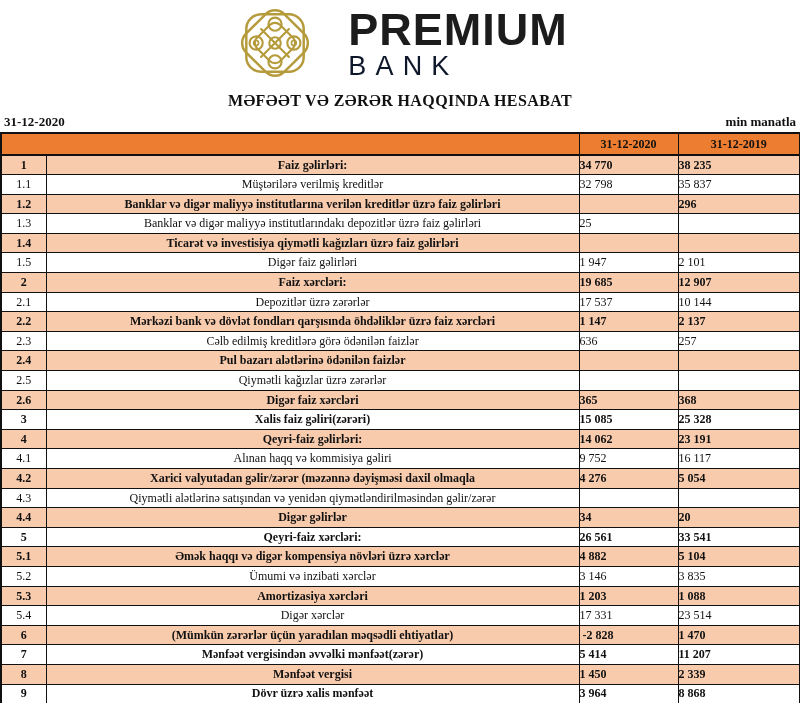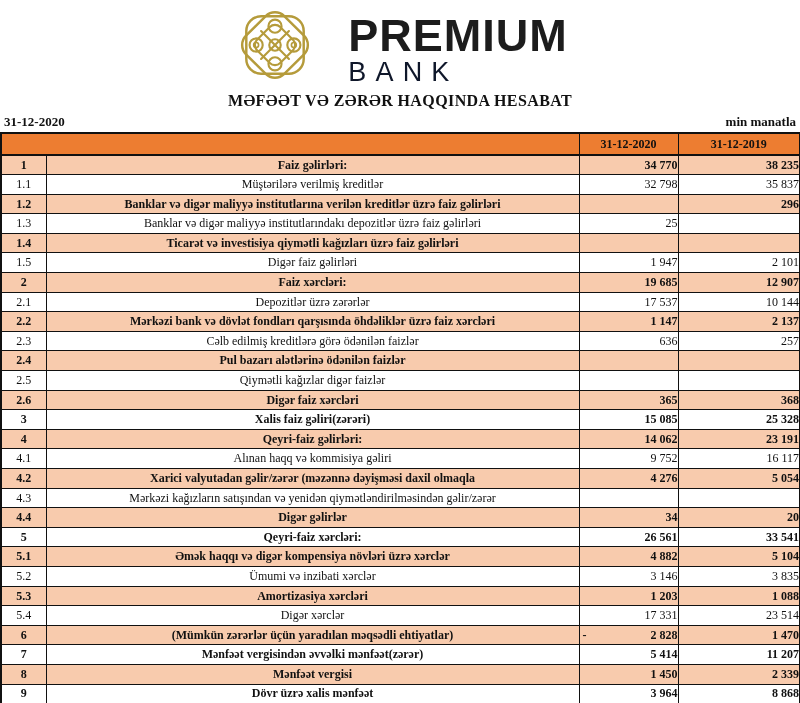--- a/index.html
+++ b/index.html
@@ -9,21 +9,21 @@
     --border-dark:#111111;
   }
   *{box-sizing:border-box;}
   html,body{margin:0;padding:0;}
   body{
     width:800px;height:703px;overflow:hidden;background:#ffffff;
     font-family:"Liberation Serif","DejaVu Serif",serif;color:#111;
   }
   
   .logo-row{
-    display:flex;align-items:flex-end;justify-content:center;
+    display:flex;align-items:center;justify-content:center;
     gap:30px;height:86px;margin-top:0;
   }
   .emblem{color:var(--brand-gold);flex:0 0 auto;}
   .logo-text{display:flex;flex-direction:column;font-family:"Liberation Sans","DejaVu Sans",sans-serif;line-height:1;}
   .logo-text .line1{font-size:45px;font-weight:700;letter-spacing:1px;color:#1c1c1c;}
   .logo-text .line2{font-size:27px;font-weight:400;letter-spacing:0.34em;color:#0f172a;margin-top:1px;}
   
   .report-title{
     text-align:center;font-weight:700;font-size:16px;letter-spacing:0.4px;
     margin-top:6px;height:20px;
@@ -41,21 +41,21 @@
     border:1px solid var(--border-dark);
     font-size:12px;line-height:1.05;padding:0;vertical-align:middle;
     overflow:hidden;white-space:nowrap;
   }
   tr.hdr th{height:22px;background:var(--header-bg);font-weight:700;text-align:center;border-bottom:2px solid var(--border-dark);}
   tbody tr{height:19.6px;}
   tbody tr.peach td{background:var(--row-alt-bg);font-weight:bold;}
   tbody tr.bold td{font-weight:700;}
   td.c-no{text-align:center;}
   td.c-label{padding-left:4px;text-align:center;}
-  td.c-val{text-align:right;padding-right:7px;border-left:2px solid var(--border-dark);}
+  td.c-val{text-align:left;padding-right:7px;border-left:2px solid var(--border-dark);}
   td.c-val .prefix{float:left;padding-left:3px;}
 </style>
 </head>
 <body>
 
 <div class="logo-row">
   <svg class="emblem" width="86" height="82" viewBox="0 0 100 100" fill="none" stroke="currentColor" stroke-width="3" stroke-linecap="round">
     <rect x="15" y="15" width="70" height="70" rx="18"></rect>
     <rect x="17" y="17" width="66" height="66" rx="16" transform="rotate(45 50 50)"></rect>
     <rect x="30" y="30" width="40" height="40" rx="9" transform="rotate(45 50 50)" stroke-width="2.6"></rect>
@@ -157,21 +157,21 @@
     <td class="c-val"><span class="num">257</span></td>
   </tr>
       <tr class="peach">
     <td class="c-no">2.4</td>
     <td class="c-label">Pul bazarı alətlərinə ödənilən faizlər</td>
     <td class="c-val"><span class="prefix"></span><span class="num"></span></td>
     <td class="c-val"><span class="num"></span></td>
   </tr>
       <tr class="white">
     <td class="c-no">2.5</td>
-    <td class="c-label">Qiymətli kağızlar digər faizlər</td>
+    <td class="c-label">Qiymətli kağızlar üzrə zərərlər</td>
     <td class="c-val"><span class="prefix"></span><span class="num"></span></td>
     <td class="c-val"><span class="num"></span></td>
   </tr>
       <tr class="peach">
     <td class="c-no">2.6</td>
     <td class="c-label">Digər faiz xərcləri</td>
     <td class="c-val"><span class="prefix"></span><span class="num">365</span></td>
     <td class="c-val"><span class="num">368</span></td>
   </tr>
       <tr class="white bold">
@@ -193,21 +193,21 @@
     <td class="c-val"><span class="num">16 117</span></td>
   </tr>
       <tr class="peach">
     <td class="c-no">4.2</td>
     <td class="c-label">Xarici valyutadan gəlir/zərər (məzənnə dəyişməsi daxil olmaqla</td>
     <td class="c-val"><span class="prefix"></span><span class="num">4 276</span></td>
     <td class="c-val"><span class="num">5 054</span></td>
   </tr>
       <tr class="white">
     <td class="c-no">4.3</td>
-    <td class="c-label">Mərkəzi kağızların satışından və yenidən qiymətləndirilməsindən gəlir/zərər</td>
+    <td class="c-label">Qiymətli alətlərinə satışından və yenidən qiymətləndirilməsindən gəlir/zərər</td>
     <td class="c-val"><span class="prefix"></span><span class="num"></span></td>
     <td class="c-val"><span class="num"></span></td>
   </tr>
       <tr class="peach">
     <td class="c-no">4.4</td>
     <td class="c-label">Digər gəlirlər</td>
     <td class="c-val"><span class="prefix"></span><span class="num">34</span></td>
     <td class="c-val"><span class="num">20</span></td>
   </tr>
       <tr class="white bold">

